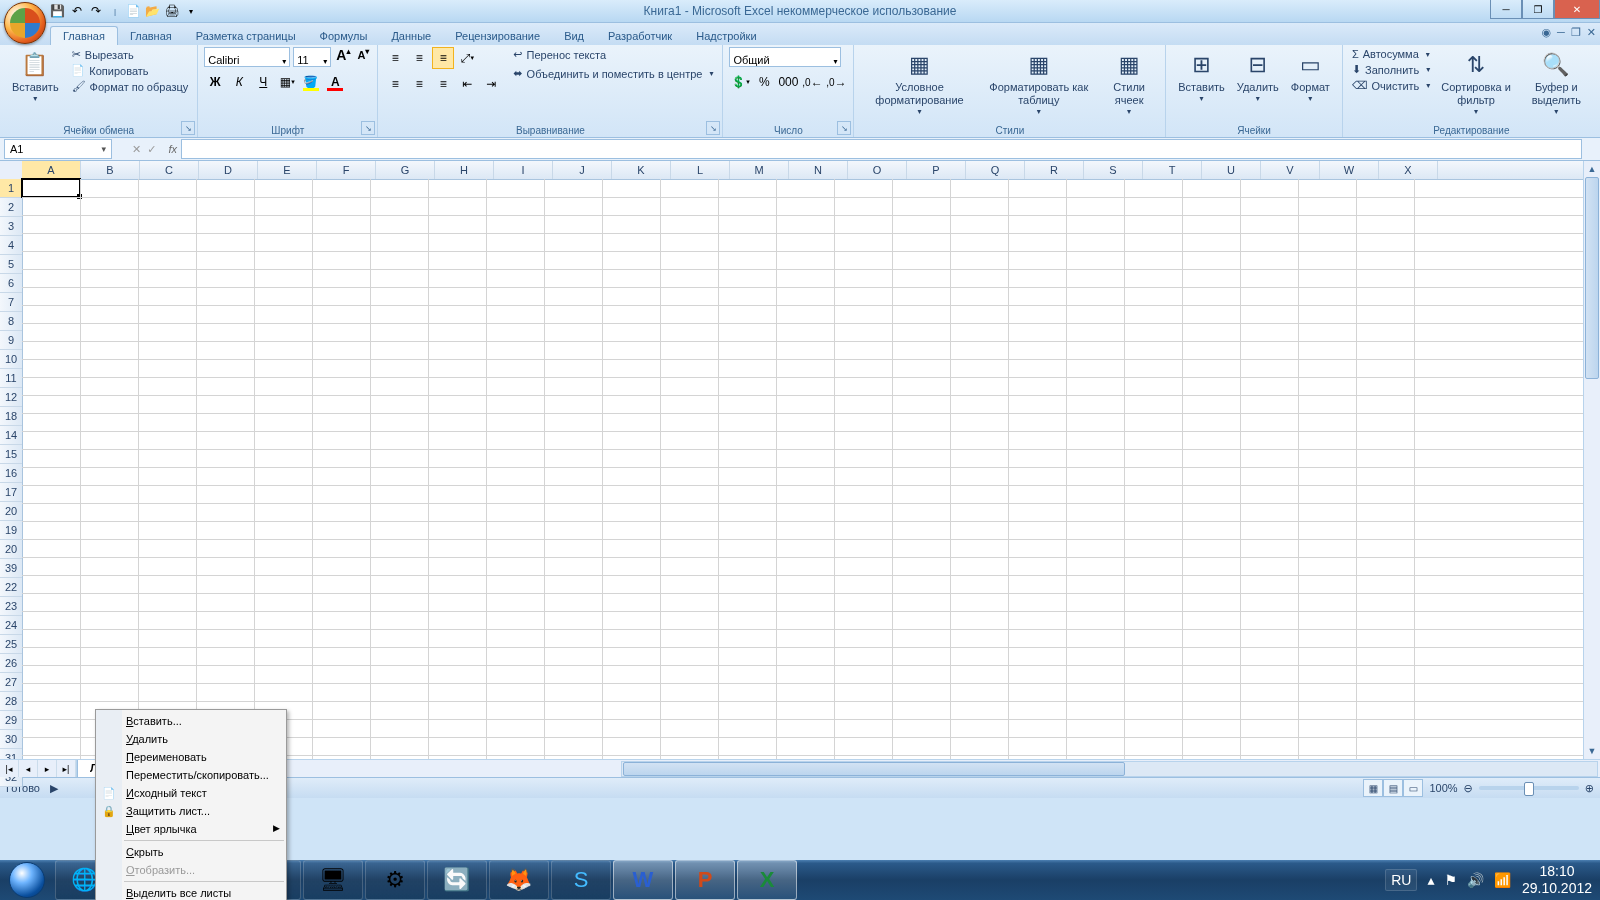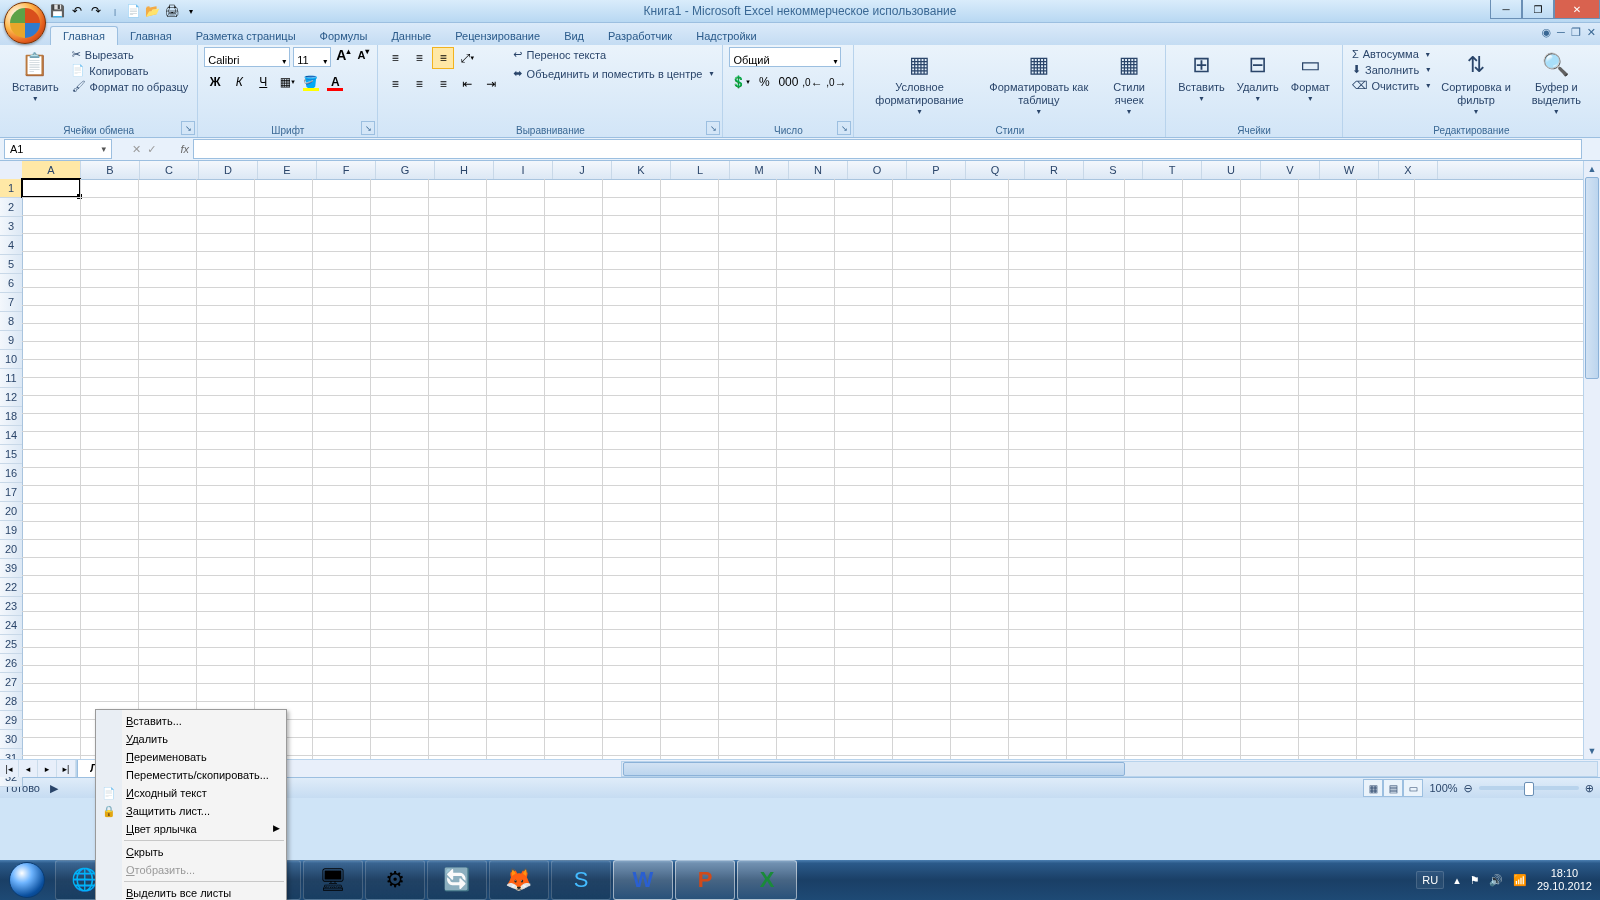--- a/index.html
+++ b/index.html
@@ -25,21 +25,21 @@
 .bigbtn{display:flex;flex-direction:column;align-items:center;justify-content:center;padding:2px 6px;color:#2a456a;text-align:center;line-height:1.2}
 .bigbtn .bi{width:32px;height:32px;display:flex;align-items:center;justify-content:center;font-size:22px}
 .combo{background:#fff;border:1px solid #9cbfe0;height:18px;display:flex;align-items:flex-end;padding:0 3px;font-size:11px}
 .dlauncher{position:absolute;right:2px;bottom:2px;width:12px;height:12px;border:1px solid #9cbfe0;font-size:8px;display:flex;align-items:center;justify-content:center;color:#3a6894}
 .icostrip{display:flex;gap:2px}
 .icostrip span{width:20px;height:20px;border:1px solid transparent;display:flex;align-items:center;justify-content:center;font-size:12px}
 .icostrip .hl{background:#ffe8a6;border-color:#f2b31e}
 .namebox{height:22px;background:#e8f1fb;border-bottom:1px solid #9cbfe0;display:flex;align-items:center}
 .namebox .nb{width:96px;background:#fff;border:1px solid #9cbfe0;height:18px;margin-left:4px;display:flex;align-items:center;padding:0 5px;font-size:11px}
 .namebox .nb .dd{margin-left:auto;font-size:9px;color:#555}
-.namebox .fx{margin-left:24px;font-style:italic;color:#6a6a6a}
+.namebox .fx{margin-left:12px;font-style:italic;color:#6a6a6a}
 .namebox .fbar{flex:1;background:#fff;border:1px solid #9cbfe0;height:18px;margin-left:4px;margin-right:18px}
 .sheet{position:relative;height:598px;background:#fff}
 .colhdrs{position:absolute;top:0;left:22px;right:16px;height:18px;display:flex;background:linear-gradient(#f3f7fc,#dce8f5);border-bottom:1px solid #a9c4de}
 .colhdrs div{border-right:1px solid #c8d8e8;text-align:center;font-size:11px;color:#2a456a;line-height:18px}
 .colhdrs div.sel{background:#ffe8a6}
 .rowhdrs{position:absolute;top:18px;left:0;width:22px;background:linear-gradient(90deg,#f3f7fc,#dce8f5);border-right:1px solid #a9c4de}
 .rowhdrs div{height:18px;border-bottom:1px solid #c8d8e8;text-align:center;font-size:11px;color:#2a456a;line-height:18px}
 .rowhdrs div.sel{background:#ffe8a6}
 .corner{position:absolute;top:0;left:0;width:22px;height:18px;background:#e8effa;border-right:1px solid #a9c4de;border-bottom:1px solid #a9c4de}
 .grid{position:absolute;top:18px;left:22px;right:16px;bottom:0}
@@ -70,21 +70,21 @@
 .ctxmenu .mi.dis{color:#9a9a9a}
 .ctxmenu .mi .sub{position:absolute;right:6px;font-size:9px}
 .ctxmenu .mi .mico{position:absolute;left:5px;width:16px;text-align:center}
 .ctxmenu hr{margin:2px 2px 2px 28px;border:none;border-top:1px solid #c8c8c8}
 .ctxmenu .mi .ul{text-decoration:underline}
 .taskbar{position:absolute;bottom:0;left:0;right:0;height:40px;background:linear-gradient(#4c7fb2 0,#2b5a8a 8%,#1a3f66 50%,#1e4a75 100%);display:flex;align-items:center}
 .start{width:54px;height:40px;display:flex;align-items:center;justify-content:center}
 .start .orb{width:34px;height:34px;border-radius:50%;background:radial-gradient(circle at 35% 30%,#fff,#6fb5ff 30%,#0a4f9e 70%,#053164);border:1px solid #0a3c72;position:relative}
 .tbtn{width:58px;height:38px;margin:0 1px;border:1px solid rgba(255,255,255,.18);border-radius:3px;display:flex;align-items:center;justify-content:center;font-size:22px;background:linear-gradient(rgba(255,255,255,.08),rgba(0,0,0,.15))}
 .tbtn.active{background:linear-gradient(rgba(255,255,255,.35),rgba(255,255,255,.05));border-color:rgba(255,255,255,.5)}
-.tray{margin-left:auto;display:flex;align-items:center;gap:10px;color:#fff;padding-right:8px;font-size:11px}
+.tray{margin-left:auto;display:flex;align-items:center;gap:10px;color:#fff;padding-right:8px;font-size:14px}
 .tray .lang{background:rgba(255,255,255,.06);padding:2px 5px;border:1px solid rgba(255,255,255,.15);border-radius:2px}
 .tray .clock{text-align:center;line-height:1.2}
 </style>
 </head>
 <body>
 
 <div class="titlebar">
   <div class="office-btn"></div>
   <div class="qat">
     <span class="ico">💾</span>

